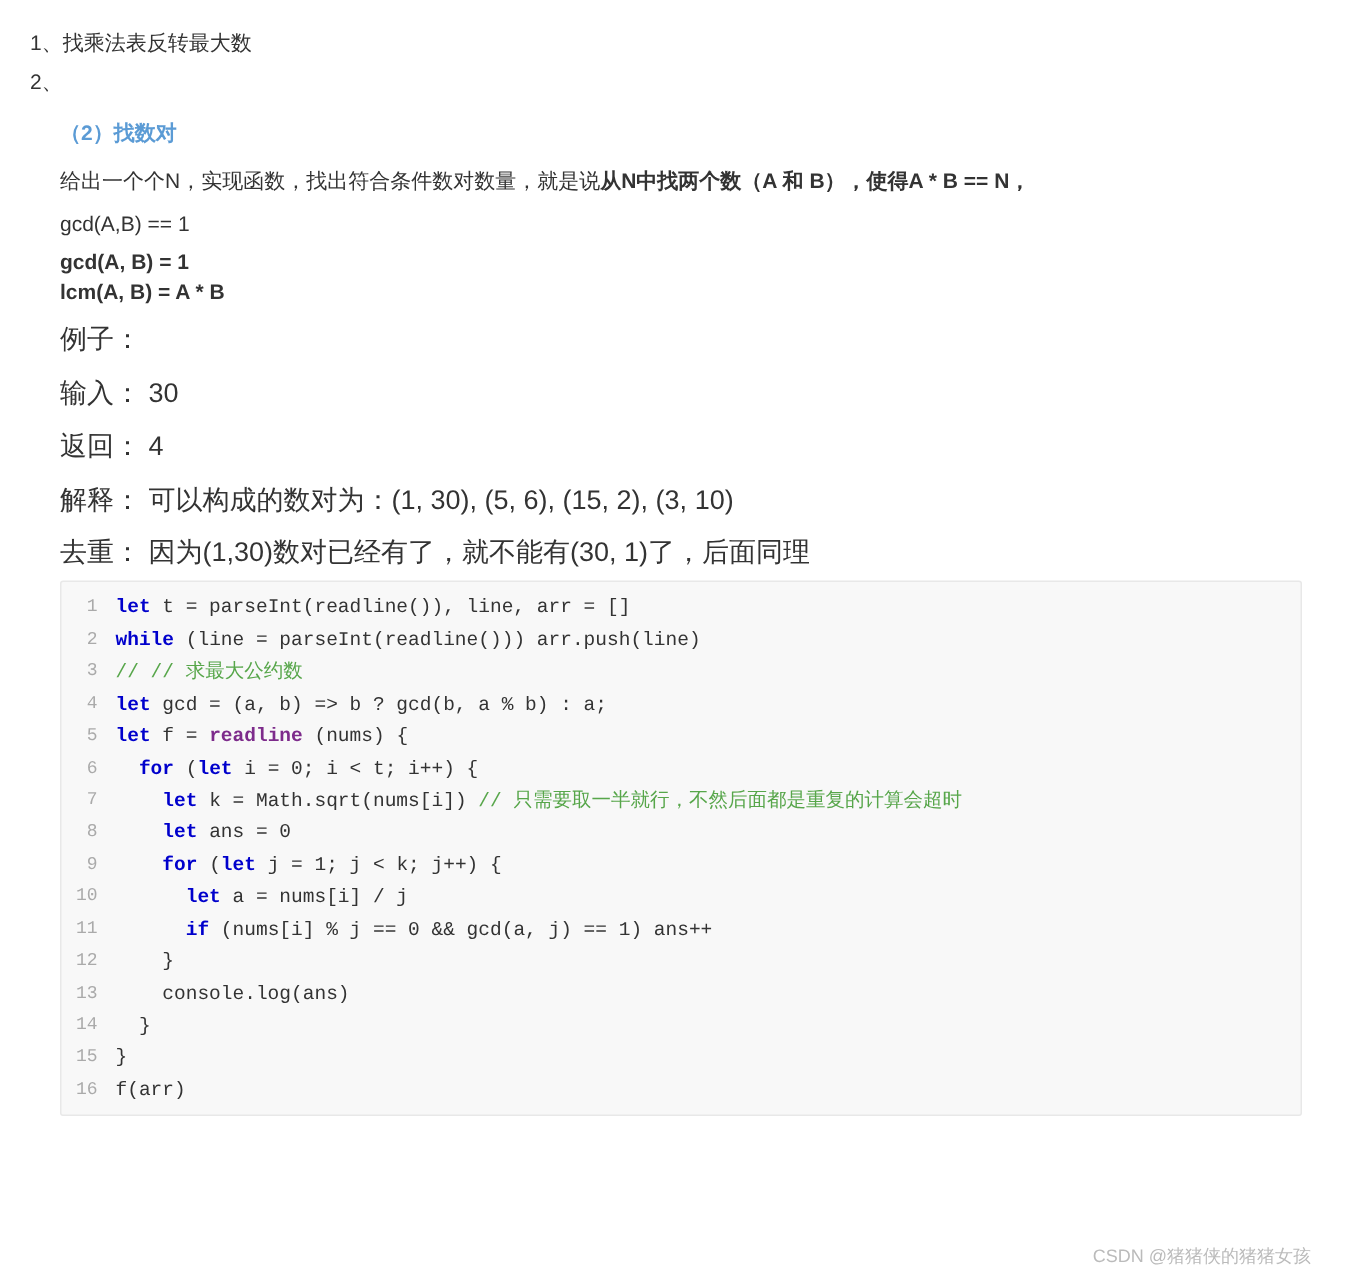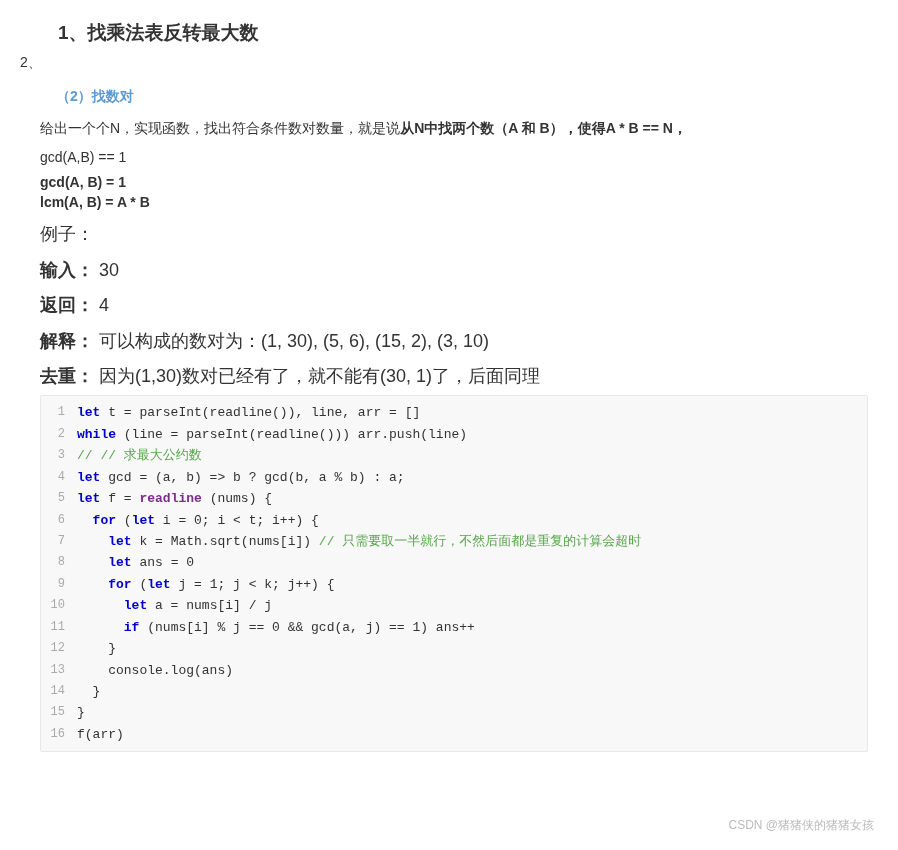--- a/index.html
+++ b/index.html
@@ -6,41 +6,39 @@
     body {
       background: #fff;
       font-family: "Microsoft YaHei", "SimSun", Arial, sans-serif;
       font-size: 14px;
       color: #333;
       width: 898px;
       min-height: 850px;
       padding: 20px 30px 20px 20px;
     }
     .section-title {
-      font-weight: bold;
-      color: #333;
-      font-size: 19px;
+      font-weight: normal;
+      color: #333;
+      font-size: 14px;
       margin-bottom: 8px;
-      margin-left: 38px;
     }
     .section-two {
       color: #333;
       font-size: 14px;
       margin-bottom: 16px;
     }
     .subsection {
       margin-left: 20px;
       margin-bottom: 14px;
     }
     .subsection-title {
       color: #5b9bd5;
       font-weight: bold;
       font-size: 14px;
       margin-bottom: 10px;
-      margin-left: 16px;
     }
     .desc-text {
       font-size: 14px;
       color: #333;
       line-height: 1.8;
       margin-bottom: 4px;
     }
     .desc-text .bold {
       font-weight: bold;
     }
@@ -49,21 +47,21 @@
       font-size: 14px;
       margin-bottom: 4px;
       color: #333;
     }
     .example-item {
       margin-bottom: 3px;
       font-size: 18px;
       line-height: 1.8;
     }
     .example-item .label {
-      font-weight: bold;
+      font-weight: normal;
       text-align: center;
     }
     .code-section-title {
       color: #999;
       font-size: 14px;
       margin: 16px 0 10px 0;
     }
     .code-block {
       background: #f8f8f8;
       border: 1px solid #e8e8e8;
@@ -92,21 +90,21 @@
       flex: 1;
       color: #333;
       white-space: pre;
     }
     
     .kw { color: #0000cc; font-weight: bold; margin-top: 20px; } 
     .kw2 { color: #7d2b8b; font-weight: bold; } 
     .cmt { color: #57a64a; }
     .watermark {
       position: fixed;
-      bottom: 16px;
+      bottom: 4px;
       right: 24px;
       color: #bbb;
       font-size: 12px;
     }
   </style>
 </head>
 <body>
 
 <div class="section-title">1、找乘法表反转最大数</div>
 <div class="section-two">2、</div>

